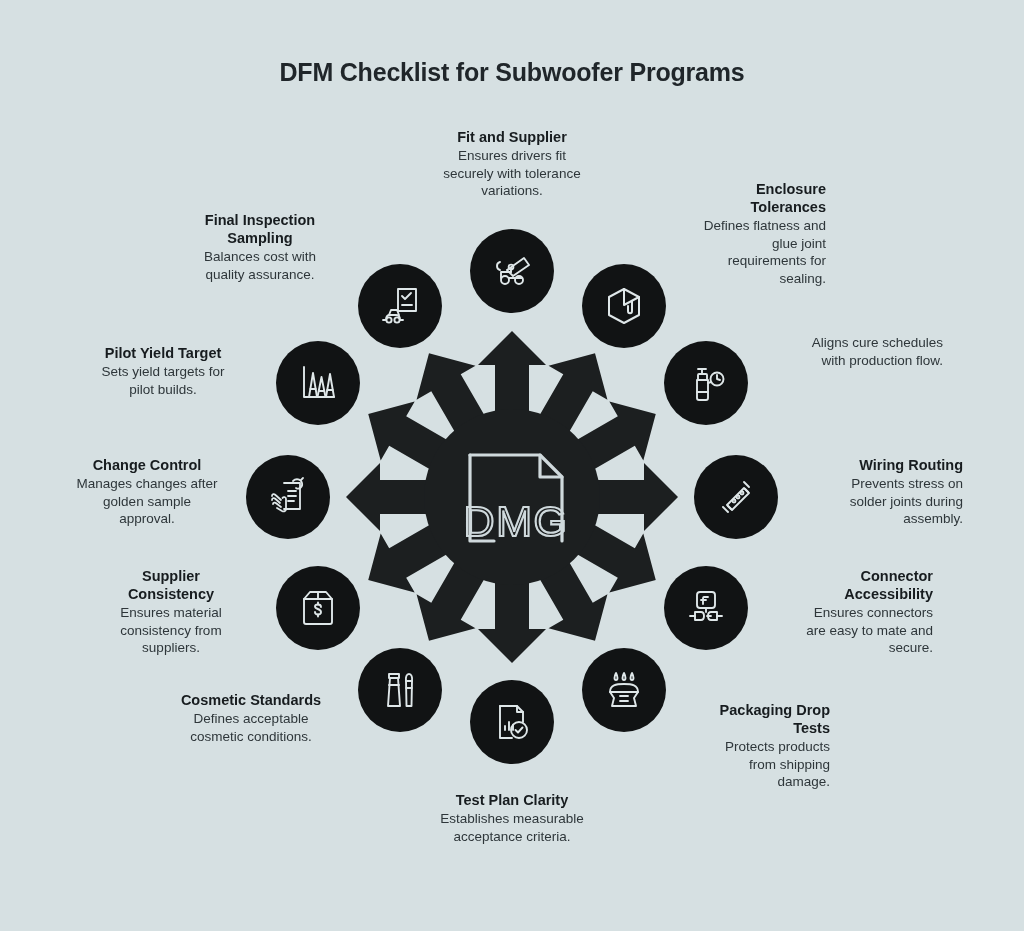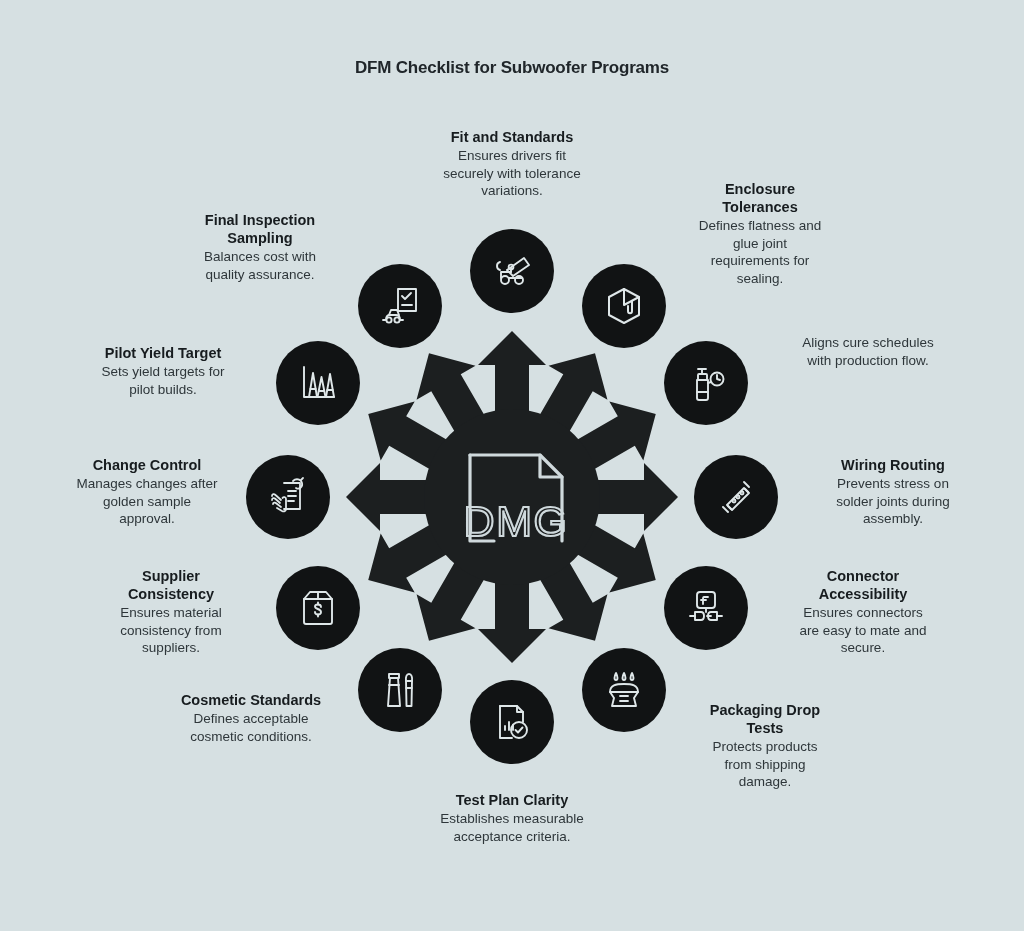--- a/index.html
+++ b/index.html
@@ -10,21 +10,21 @@
     color:#1e2326;
     overflow:hidden;
     position:relative;
   }
   #stage{position:absolute;inset:0;}
 
   .title{
     position:absolute;
     top:58px;left:0;width:1024px;
     text-align:center;
-    font-size:17px;
+    font-size:25px;
     font-weight:bold;
     letter-spacing:-0.2px;
     color:#20262a;
   }
 
   
   #radial{position:absolute;left:0;top:0;width:1024px;height:931px;}
 
   
   .bubble{
@@ -41,21 +41,21 @@
   .lbl{position:absolute;}
   .lbl .t{
     font-size:14.5px;font-weight:bold;line-height:18px;color:#171c1f;
     margin:0 0 1px 0;
   }
   .lbl .d{
     font-size:13.5px;font-weight:normal;line-height:17.5px;color:#2e363a;
     margin:0;
   }
   .al-r{text-align:center;}
-  .al-l{text-align:center;}
+  .al-l{text-align:right;}
   .al-c{text-align:center;}
 </style>
 </head>
 <body>
 
 <div id="stage">
 
   <div class="title">DFM Checklist for Subwoofer Programs</div>
 
   <svg id="radial" viewBox="0 0 1024 931">
@@ -251,21 +251,21 @@
         <path d="M8 36 C8 33 9 31 12 31 L18 31 C21 31 22 33 22 36"></path>
         <path d="M11 31 L13 26 L19 26 L21 31"></path>
         <circle cx="11" cy="36" r="2.6"></circle>
         <circle cx="19" cy="36" r="2.6"></circle>
         <path d="M22 36 L25 36"></path>
       </svg>
     </span>
   </div>
 
   <div class="lbl al-c" style="left:432px;top:128px;width:160px">
-    <p class="t">Fit and Standards</p>
+    <p class="t">Fit and Supplier</p>
     <p class="d">Ensures drivers fit securely with tolerance variations.</p>
   </div>
 
   <div class="lbl al-l" style="left:694px;top:180px;width:132px">
     <p class="t">Enclosure Tolerances</p>
     <p class="d">Defines flatness and glue joint requirements for sealing.</p>
   </div>
 
   <div class="lbl al-l" style="left:793px;top:334px;width:150px">
     <p class="d">Aligns cure schedules with production flow.</p>

